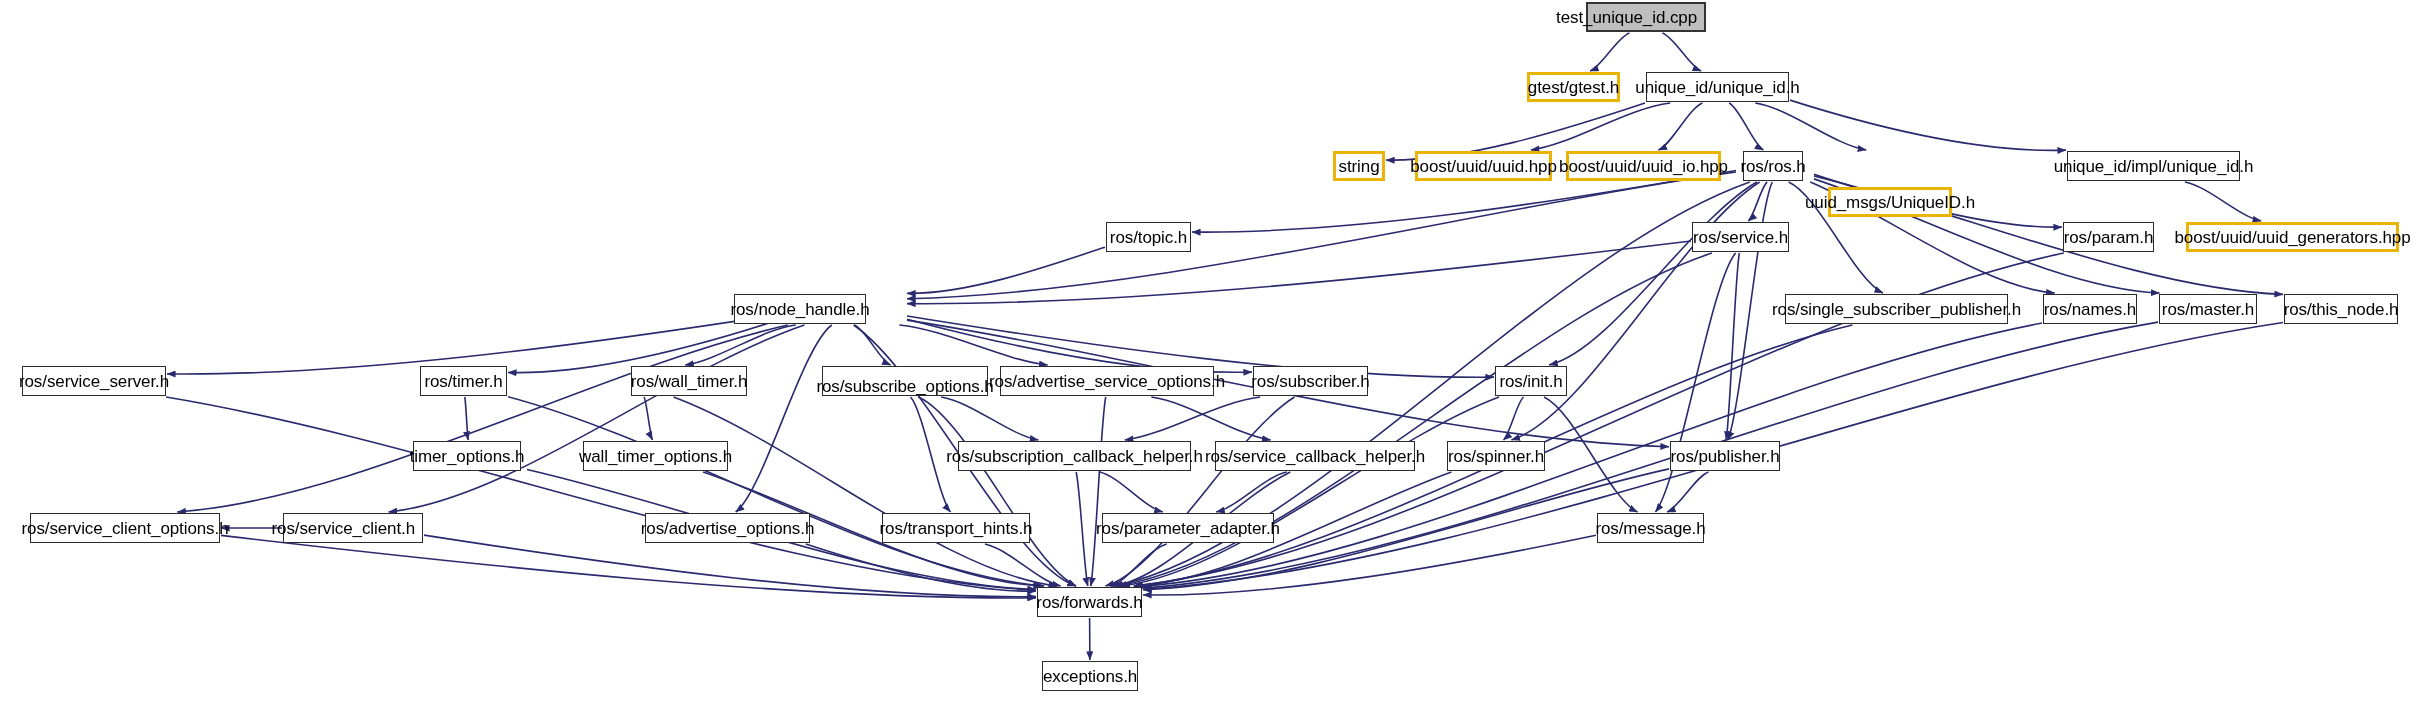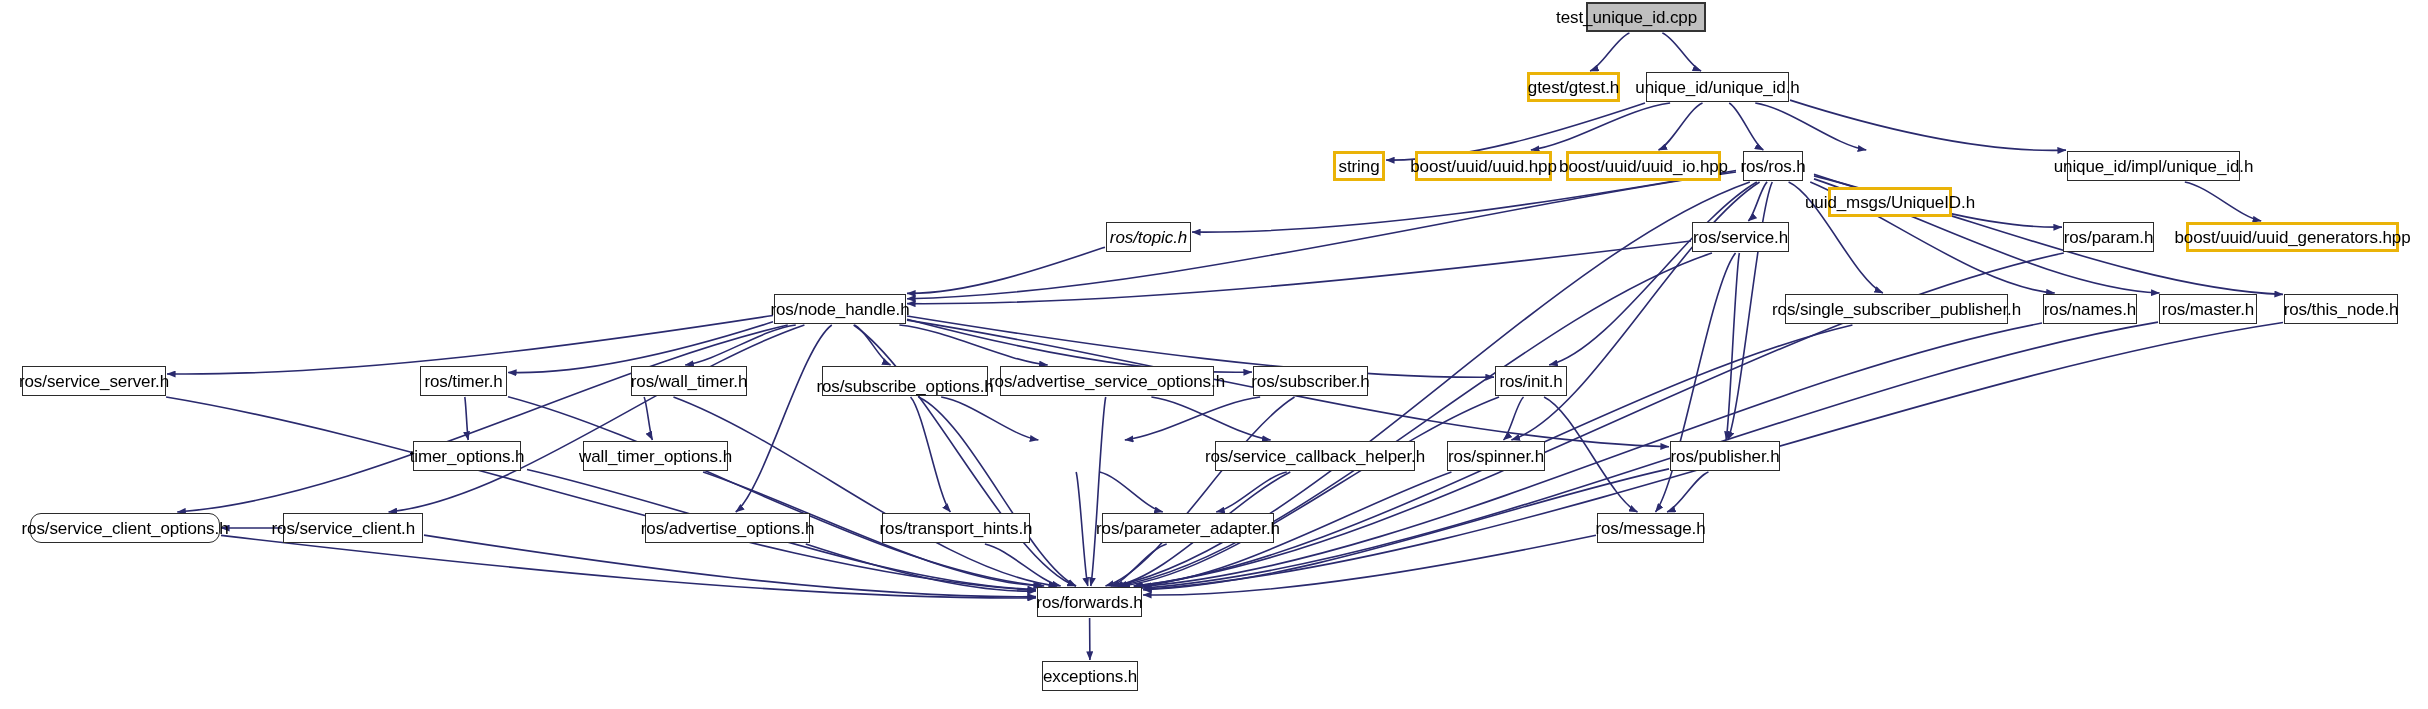--- a/index.html
+++ b/index.html
@@ -169,33 +169,33 @@
       </div>
       <div class="gnode strong" style="left: 1737px; top: 151px; width: 60px; margin-left: 6px;">
         <span class="lbl">ros/ros.h</span>
       </div>
       <div class="gnode" style="left: 1828px; top: 151px; width: 124px; margin-top: 36px;">
         <span class="lbl">uuid_msgs/UniqueID.h</span>
       </div>
       <div class="gnode strong" style="left: 2067px; top: 151px; width: 173px;">
         <span class="lbl">unique_id/impl/unique_id.h</span>
       </div>
-      <div class="gnode strong" style="left: 1106px; top: 222px; width: 85px; font-style: italic;">
+      <div class="gnode strong" style="left: 1106px; top: 222px; width: 85px;">
         <span class="lbl">ros/topic.h</span>
       </div>
       <div class="gnode strong" style="left: 1692px; top: 222px; width: 97px;">
         <span class="lbl">ros/service.h</span>
       </div>
       <div class="gnode strong" style="left: 2063px; top: 222px; width: 91px;">
         <span class="lbl">ros/param.h</span>
       </div>
       <div class="gnode" style="left: 2186px; top: 222px; width: 213px;">
         <span class="lbl">boost/uuid/uuid_generators.hpp</span>
       </div>
-      <div class="gnode strong" style="left: 774px; top: 294px; width: 132px;">
+      <div class="gnode strong" style="left: 734px; top: 294px; width: 132px;">
         <span class="lbl">ros/node_handle.h</span>
       </div>
       <div class="gnode strong" style="left: 1785px; top: 294px; width: 223px;">
         <span class="lbl">ros/single_subscriber_publisher.h</span>
       </div>
       <div class="gnode strong" style="left: 2043px; top: 294px; width: 94px;">
         <span class="lbl">ros/names.h</span>
       </div>
       <div class="gnode strong" style="left: 2159px; top: 294px; width: 98px;">
         <span class="lbl">ros/master.h</span>
@@ -223,30 +223,33 @@
       </div>
       <div class="gnode strong" style="left: 1495px; top: 366px; width: 72px;">
         <span class="lbl">ros/init.h</span>
       </div>
       <div class="gnode strong" style="left: 413px; top: 441px; width: 108px;">
         <span class="lbl">timer_options.h</span>
       </div>
       <div class="gnode strong" style="left: 583px; top: 441px; width: 145px;">
         <span class="lbl">wall_timer_options.h</span>
       </div>
+      <div class="gnode strong" style="left: 958px; top: 441px; width: 233px;">
+        <span class="lbl">ros/subscription_callback_helper.h</span>
+      </div>
       <div class="gnode strong" style="left: 1215px; top: 441px; width: 200px;">
         <span class="lbl">ros/service_callback_helper.h</span>
       </div>
       <div class="gnode strong" style="left: 1447px; top: 441px; width: 98px;">
         <span class="lbl">ros/spinner.h</span>
       </div>
       <div class="gnode strong" style="left: 1670px; top: 441px; width: 110px;">
         <span class="lbl">ros/publisher.h</span>
       </div>
-      <div class="gnode strong" style="left: 30px; top: 513px; width: 190px; border-radius: 11px;">
+      <div class="gnode strong" style="left: 30px; top: 513px; width: 190px;">
         <span class="lbl">ros/service_client_options.h</span>
       </div>
       <div class="gnode strong" style="left: 283px; top: 513px; width: 140px; justify-content: flex-end;">
         <span class="lbl">ros/service_client.h</span>
       </div>
       <div class="gnode strong" style="left: 645px; top: 513px; width: 165px;">
         <span class="lbl">ros/advertise_options.h</span>
       </div>
       <div class="gnode strong" style="left: 882px; top: 513px; width: 148px;">
         <span class="lbl">ros/transport_hints.h</span>

